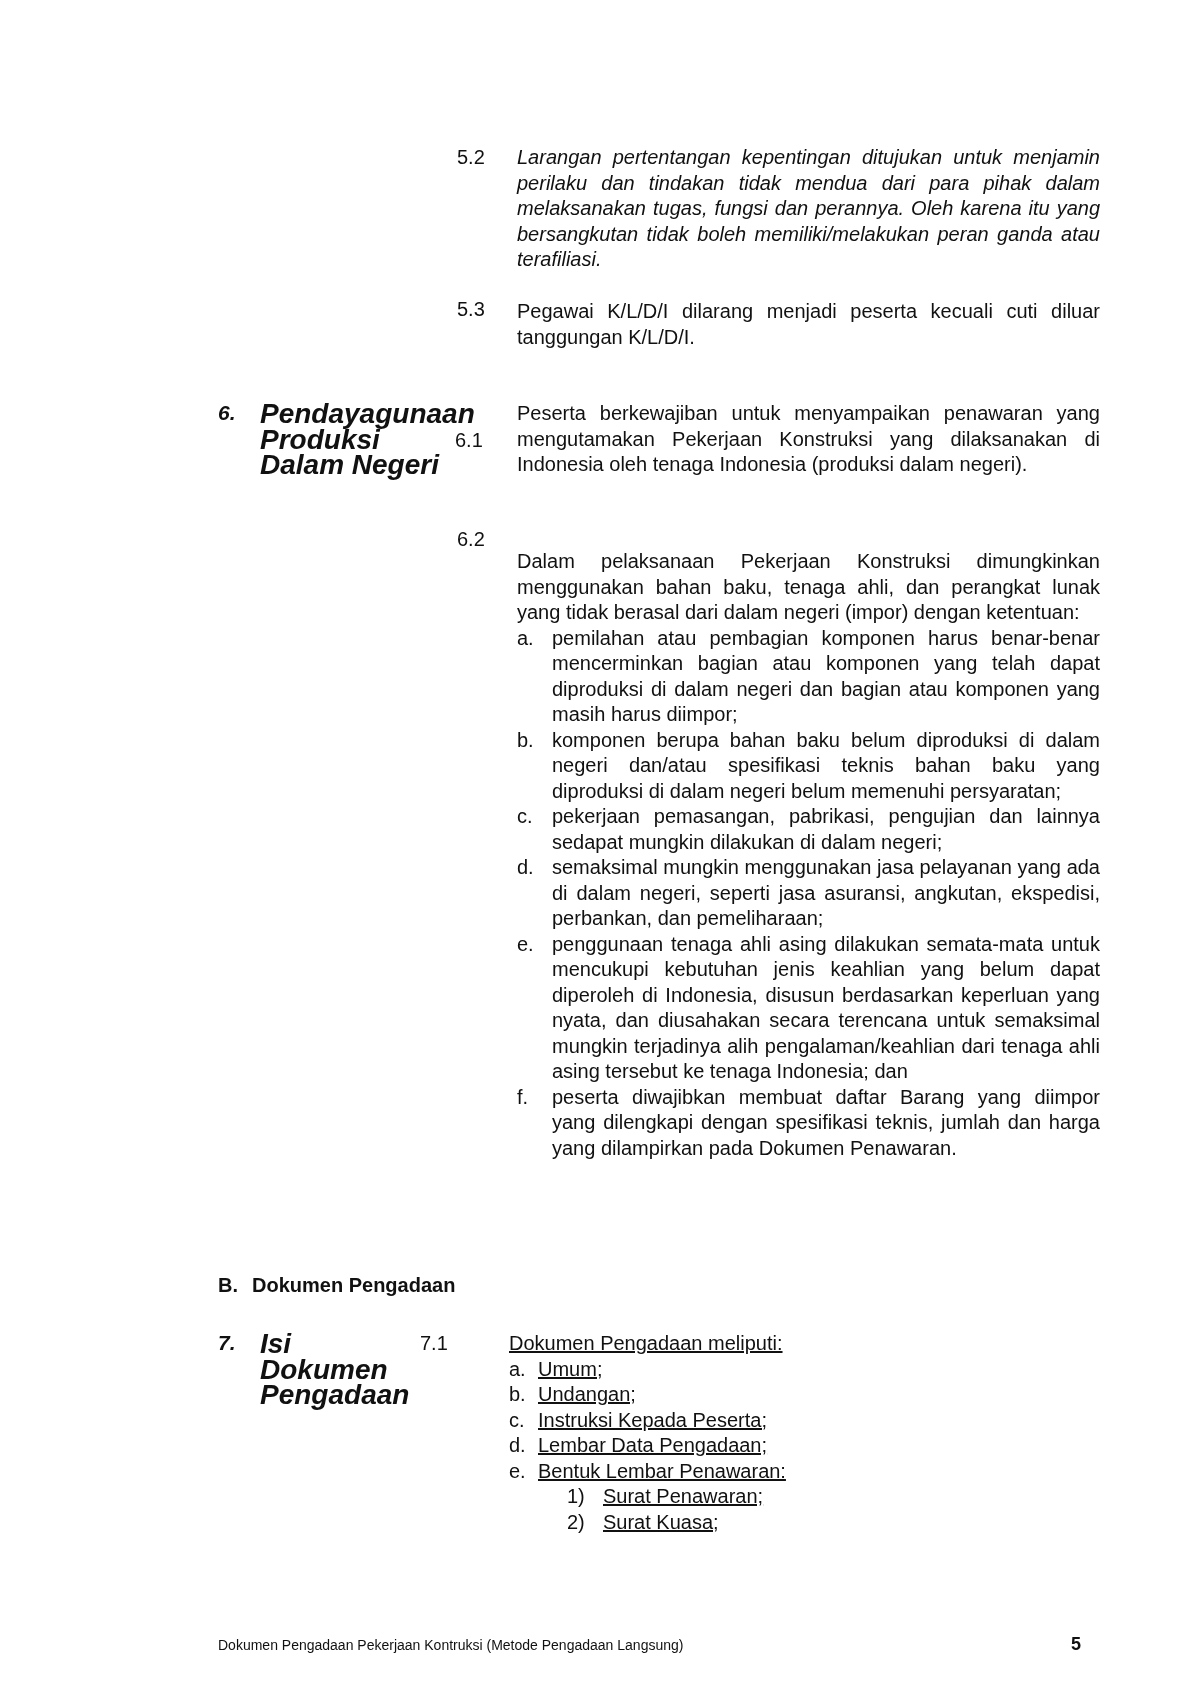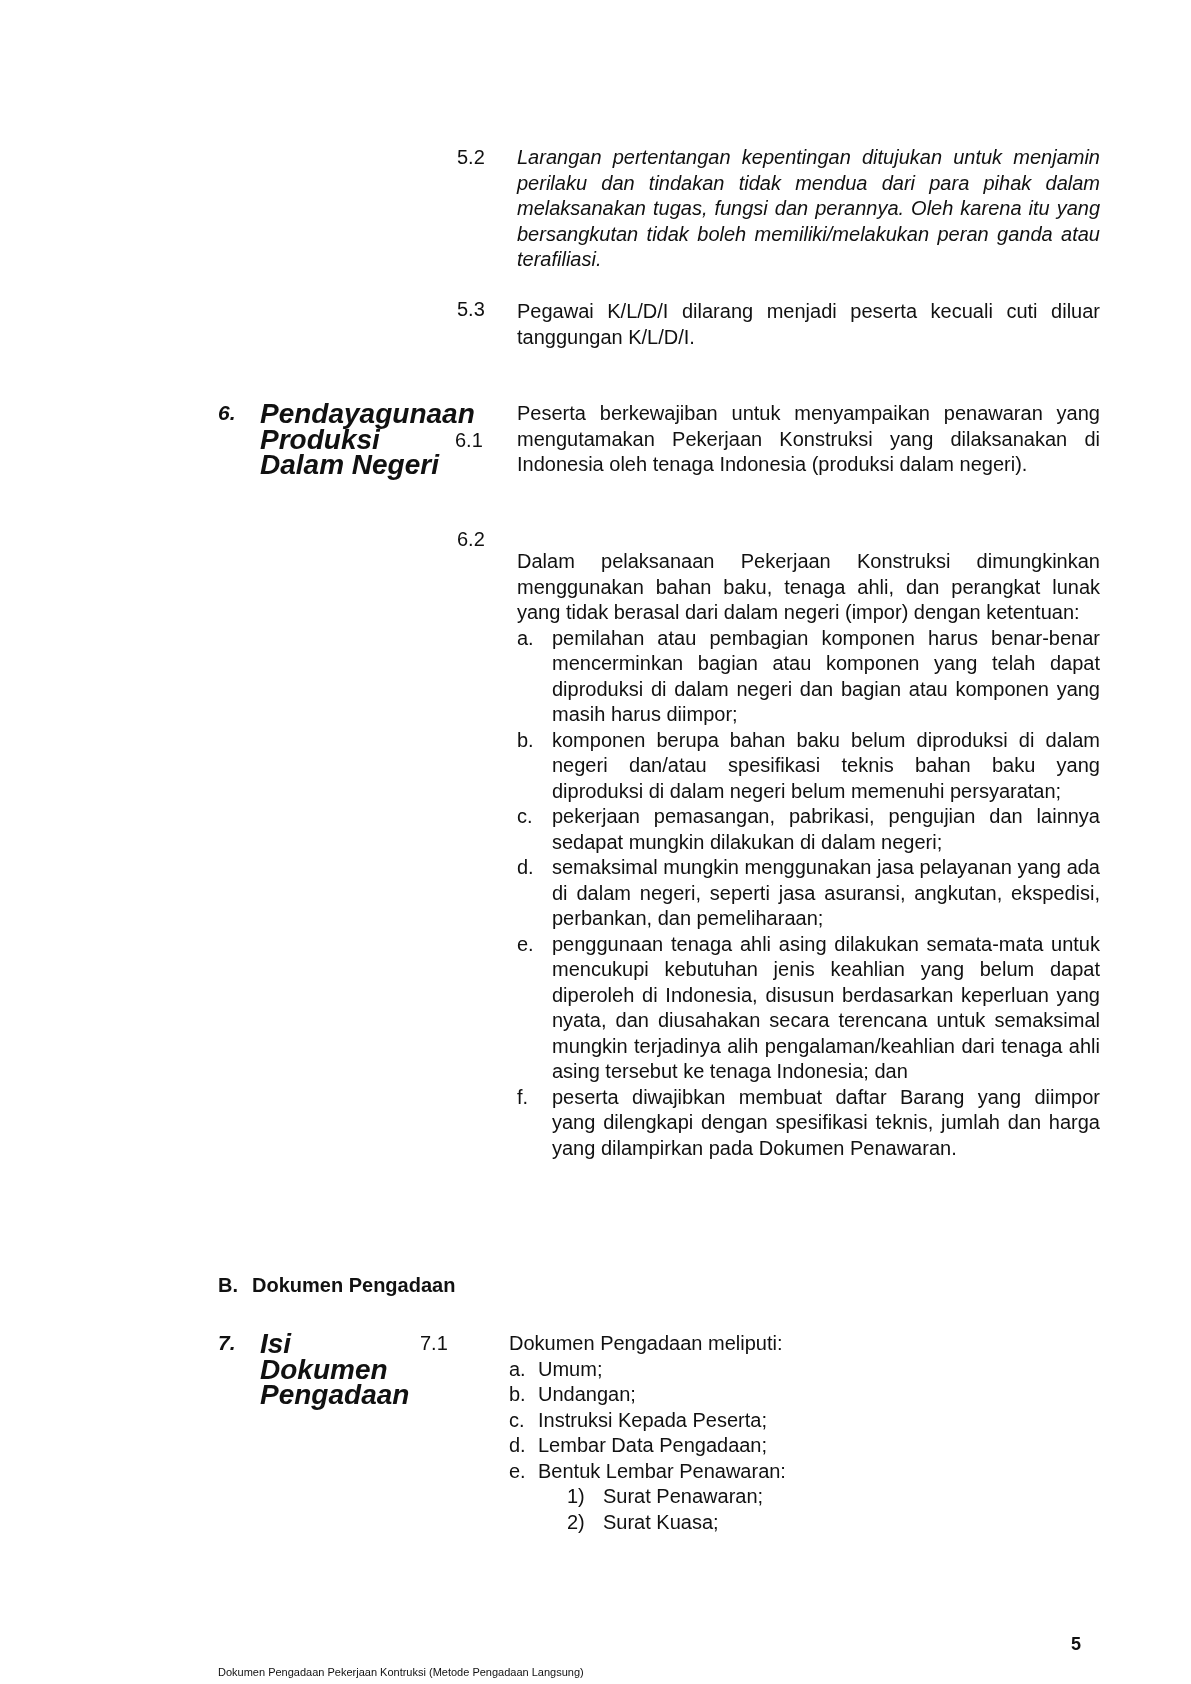--- a/index.html
+++ b/index.html
@@ -1,26 +1,26 @@
 <!DOCTYPE html>
 <html><head>
 <meta charset="utf-8">
 <style>
   html, body { margin: 0; padding: 0; background: #ffffff; }
   body { width: 1191px; height: 1684px; position: relative; overflow: hidden;
          font-family: "Liberation Sans", sans-serif; color: #111; font-size: 20px; line-height: 25.5px; }
-  .abs { position: absolute; }
+  .abs { position: absolute; text-decoration: underline; }
   .num { position: absolute; }
   .para { position: absolute; text-align: justify; }
   .item { position: relative; padding-left: 35px; text-align: justify; }
   .item .lbl { position: absolute; left: 0; top: 0; }
   .sec-num { position: absolute; font-weight: bold; font-style: italic; font-size: 21px; }
   .sec-title { position: absolute; font-weight: bold; font-style: italic; font-size: 28px; line-height: 25.5px; }
   .heading { position: absolute; font-weight: bold; font-size: 20px; }
-  .footer { position: absolute; font-size: 11px; margin-top: 27px; }
+  .footer { position: absolute; font-size: 14px; }
   .pageno { position: absolute; font-size: 18px; font-weight: bold; }
   .simple-list div { position: relative; padding-left: 29px; }
   .simple-list div .lbl { position: absolute; left: 0; }
   .sub-list div { position: relative; padding-left: 36px; }
   .sub-list div .lbl { position: absolute; left: 0; }
 </style>
 </head>
 <body>
 
 <div class="num" style="left:457px; top:145px;">5.2</div>

